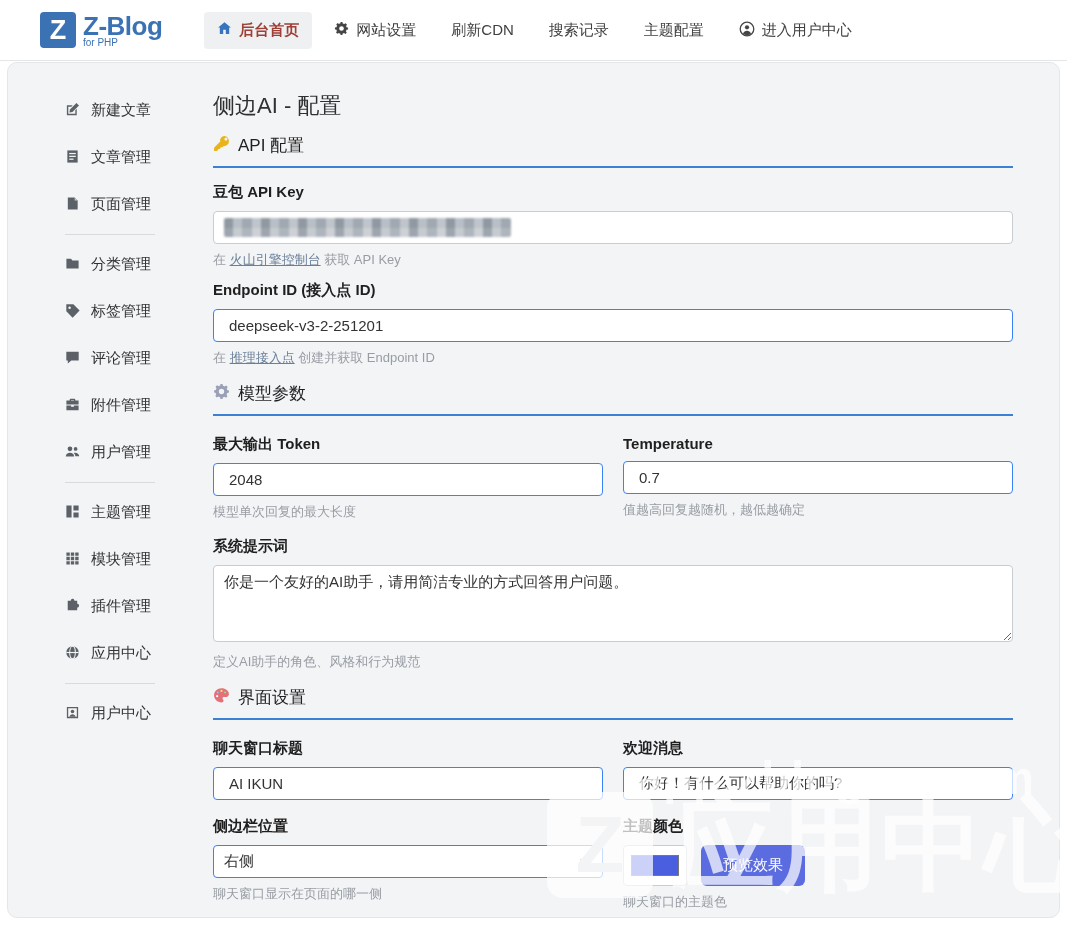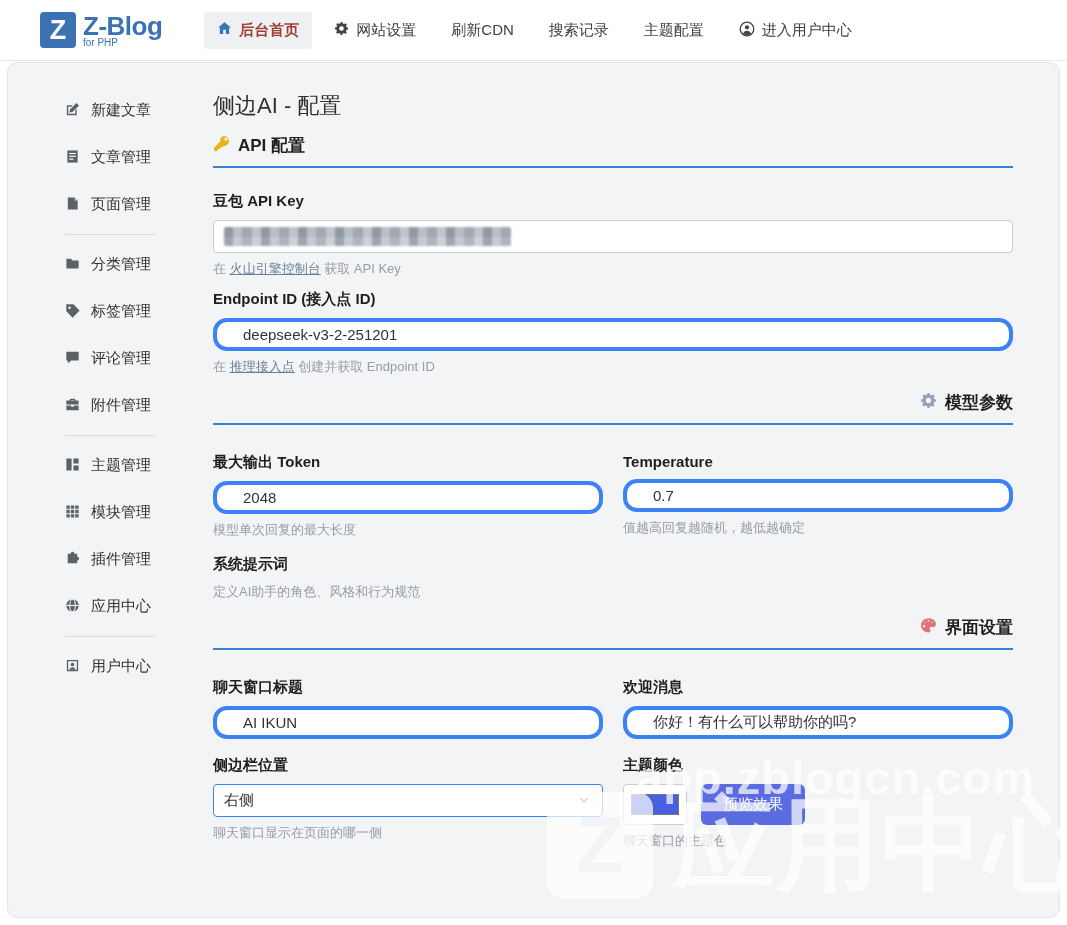--- a/index.html
+++ b/index.html
@@ -29,26 +29,26 @@
   
   .sidebar { position:absolute; left:2px; top:0; width:198px; padding:24px 0 0 55px; }
   .side-item { height:47px; display:flex; align-items:center; gap:11px; font-size:15px;
     color:#333; cursor:pointer; white-space:nowrap; }
   .side-item svg { flex:0 0 auto; }
   .side-div { border-top:1px solid #d8dade; width:90px; margin:6px 0; }
 
   
   .main { position:absolute; left:205px; top:0; width:800px; padding-top:28px; }
   .page-title { font-size:22px; color:#303030; margin-bottom:13px; }
-  .section-hd { display:flex; align-items:center; gap:8px; font-size:17px; font-weight:bold;
-    color:#1f1f1f; padding-bottom:9px; border-bottom:2px solid #3b82d4; margin-bottom:24px; }
-  .section-hd.mt { margin-top:15px;justify-content:flex-end; }
+  .section-hd { display:flex; align-items:center; gap:8px; font-size:17px; font-weight:normal;
+    color:#1f1f1f; padding-bottom:9px; border-bottom:2px solid #3b82d4; margin-bottom:15px; }
+  .section-hd.mt { margin-top:15px; }
   .field-label { font-size:15px; font-weight:bold; color:#1f1f1f; margin:4px 0 9px; }
-  .txt-input { width:100%; height:33px; background:#fff; border:4px solid #3b82f6; border-radius:14px;
-    padding:0 26px; font-size:15px; color:#333; font-family:inherit; }
+  .txt-input { width:100%; height:33px; background:#fff; border:1px solid #3b82f6; border-radius:4px;
+    padding:0 15px; font-size:15px; color:#333; font-family:inherit; }
   .fake-input { width:100%; height:33px; background:#fff; border:1px solid #c9ccd0; border-radius:4px;
     display:flex; align-items:center; padding:0 10px; }
   .masked { width:287px; height:19px; border-radius:2px; filter:blur(1.1px);
     background:
       repeating-linear-gradient(90deg, rgba(116,126,138,.5) 0 9px, rgba(196,201,207,.55) 9px 18px,
         rgba(148,157,168,.5) 18px 28px, rgba(208,212,216,.55) 28px 37px),
       repeating-linear-gradient(0deg, #c9cdd2 0 9px, #adb3bb 9px 19px); }
   .help { font-size:13px; color:#989da3; margin:7px 0 12px; }
   .help a { color:#6b7f98; text-decoration:underline; cursor:pointer; }
   .row2 { display:flex; gap:20px; }
@@ -169,20 +169,31 @@
               <path class="icon-gray" d="M1.4 1.8h13.2v9.4H6.7L3 14.4v-3.2H1.4z"></path>
             </svg></span>
         <span>评论管理</span>
       </div>
       <div class="side-item">
         <span><svg width="15" height="15" viewBox="0 0 16 16">
               <path class="icon-gray" d="M6 1.8h4c.6 0 1 .4 1 1v1h3.5V8H1.5V3.8H5v-1c0-.6.4-1 1-1zm.5 1.4v.6h3v-.6zM1.5 9h5v1.4h3V9h5v5.2h-13z"></path>
             </svg></span>
         <span>附件管理</span>
       </div>
+      <div class="side-item">
+        <span><svg width="15" height="15" viewBox="0 0 16 16">
+              <g class="icon-gray">
+                <circle cx="5.3" cy="5.1" r="2.5"></circle>
+                <path d="M.8 13.2c.2-2.5 2-3.9 4.5-3.9s4.3 1.4 4.5 3.9z"></path>
+                <circle cx="11.3" cy="5.3" r="2"></circle>
+                <path d="M10.8 9.2c2.4 0 4.1 1.4 4.4 3.8h-4.1a5.6 5.6 0 0 0-1.7-3.5c.4-.2.9-.3 1.4-.3z"></path>
+              </g>
+            </svg></span>
+        <span>用户管理</span>
+      </div>
       <div class="side-div"></div>
       <div class="side-item">
         <span><svg width="15" height="15" viewBox="0 0 16 16">
               <path class="icon-gray" d="M1.5 1.5H7v13H1.5zM9 1.5h5.5V7H9zM9 9h5.5v5.5H9z"></path>
             </svg></span>
         <span>主题管理</span>
       </div>
       <div class="side-item">
         <span><svg width="15" height="15" viewBox="0 0 16 16">
               <path class="icon-gray" d="M1.5 1.5h3.6v3.6H1.5zM6.2 1.5h3.6v3.6H6.2zM10.9 1.5h3.6v3.6h-3.6zM1.5 6.2h3.6v3.6H1.5zM6.2 6.2h3.6v3.6H6.2zM10.9 6.2h3.6v3.6h-3.6zM1.5 10.9h3.6v3.6H1.5zM6.2 10.9h3.6v3.6H6.2zM10.9 10.9h3.6v3.6h-3.6z"></path>
@@ -254,20 +265,21 @@
           <div class="help">模型单次回复的最大长度</div>
         </div>
         <div class="col">
           <div class="field-label">Temperature</div>
           <input class="txt-input" type="text" value="0.7" style="">
           <div class="help">值越高回复越随机，越低越确定</div>
         </div>
       </div>
 
       <div class="field-label">系统提示词</div>
+      <textarea class="txt-area" style="">你是一个友好的AI助手，请用简洁专业的方式回答用户问题。</textarea>
       <div class="help">定义AI助手的角色、风格和行为规范</div>
 
       
       <div class="section-hd mt">
         <span><svg width="17" height="17" viewBox="0 0 16 16">
               <path fill="#e4717a" d="M8 1.2C4.1 1.2 1 4.1 1 7.8c0 3.7 3.1 6.7 7 6.7 1.1 0 1.9-.7 1.9-1.6 0-.5-.2-.8-.5-1.2-.2-.3-.4-.6-.4-1 0-.7.6-1.2 1.4-1.2h1.5c1.7 0 3.1-1.3 3.1-3C15 3.7 11.9 1.2 8 1.2z"></path>
               <circle cx="4.6" cy="5.2" r="1" fill="#7ec6f3"></circle>
               <circle cx="8" cy="3.7" r="1" fill="#f7e06e"></circle>
               <circle cx="11.4" cy="5.2" r="1" fill="#8ed99a"></circle>
               <circle cx="3.9" cy="8.6" r="1" fill="#fff"></circle>

